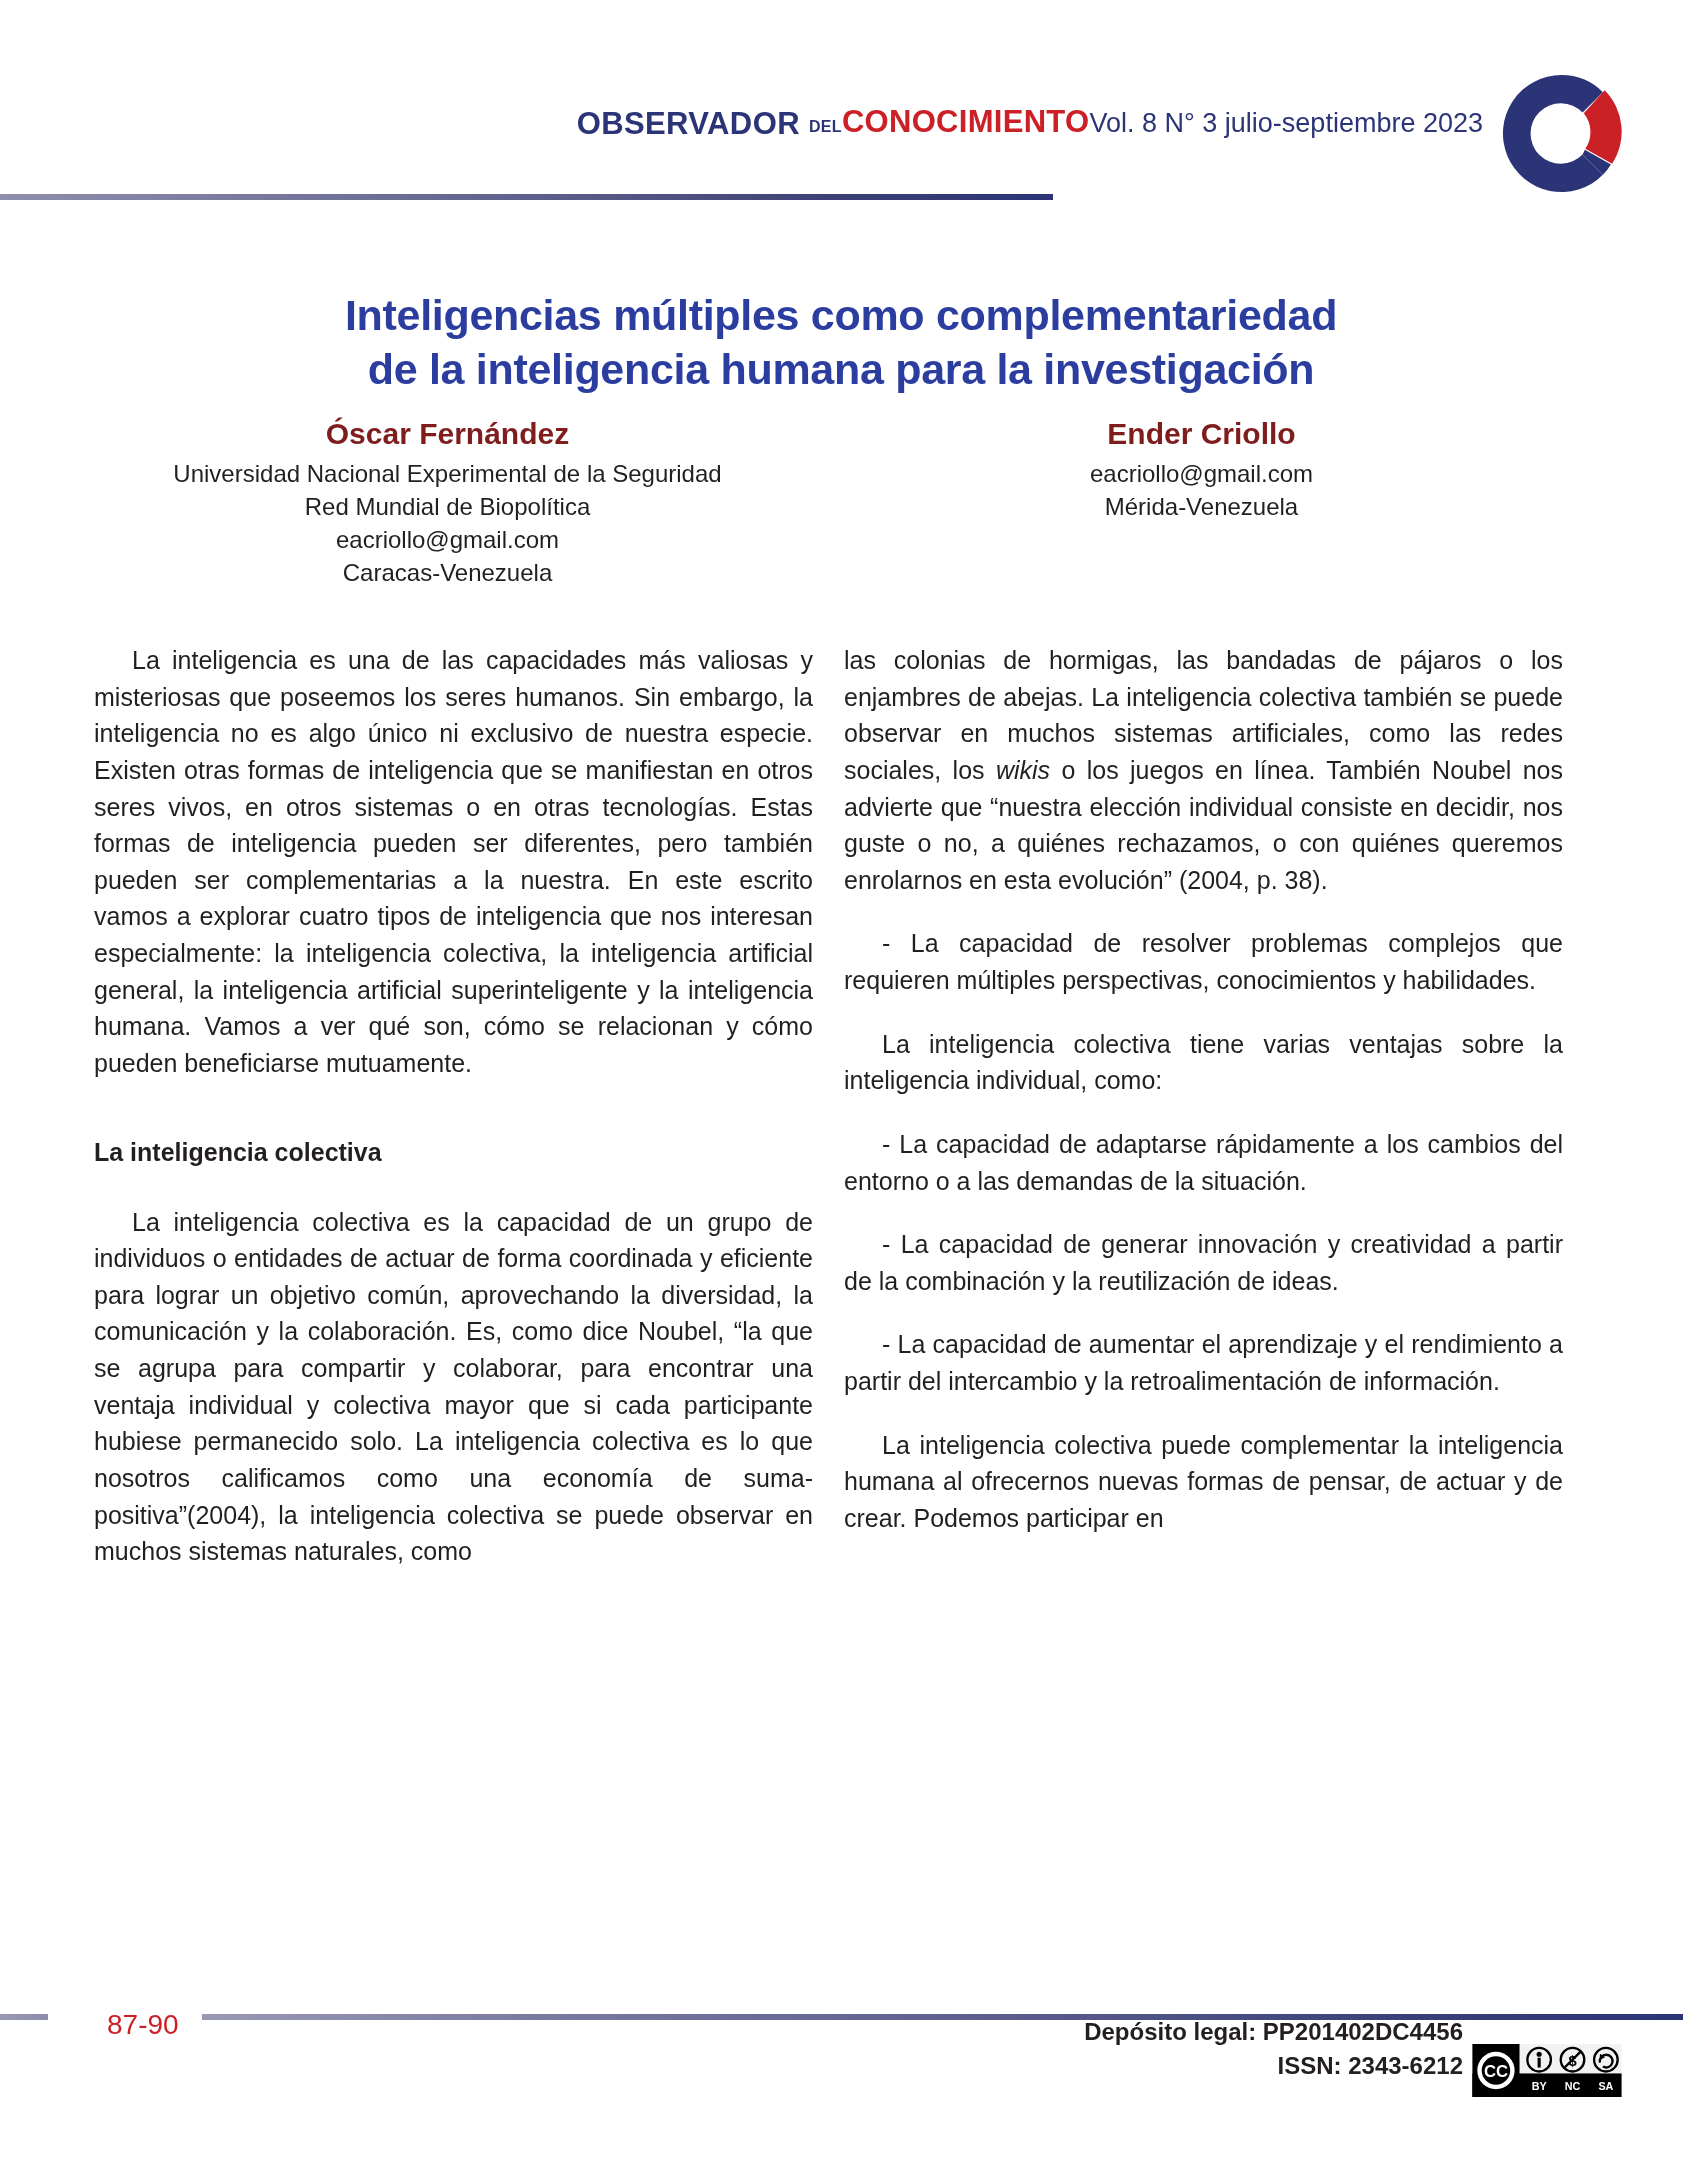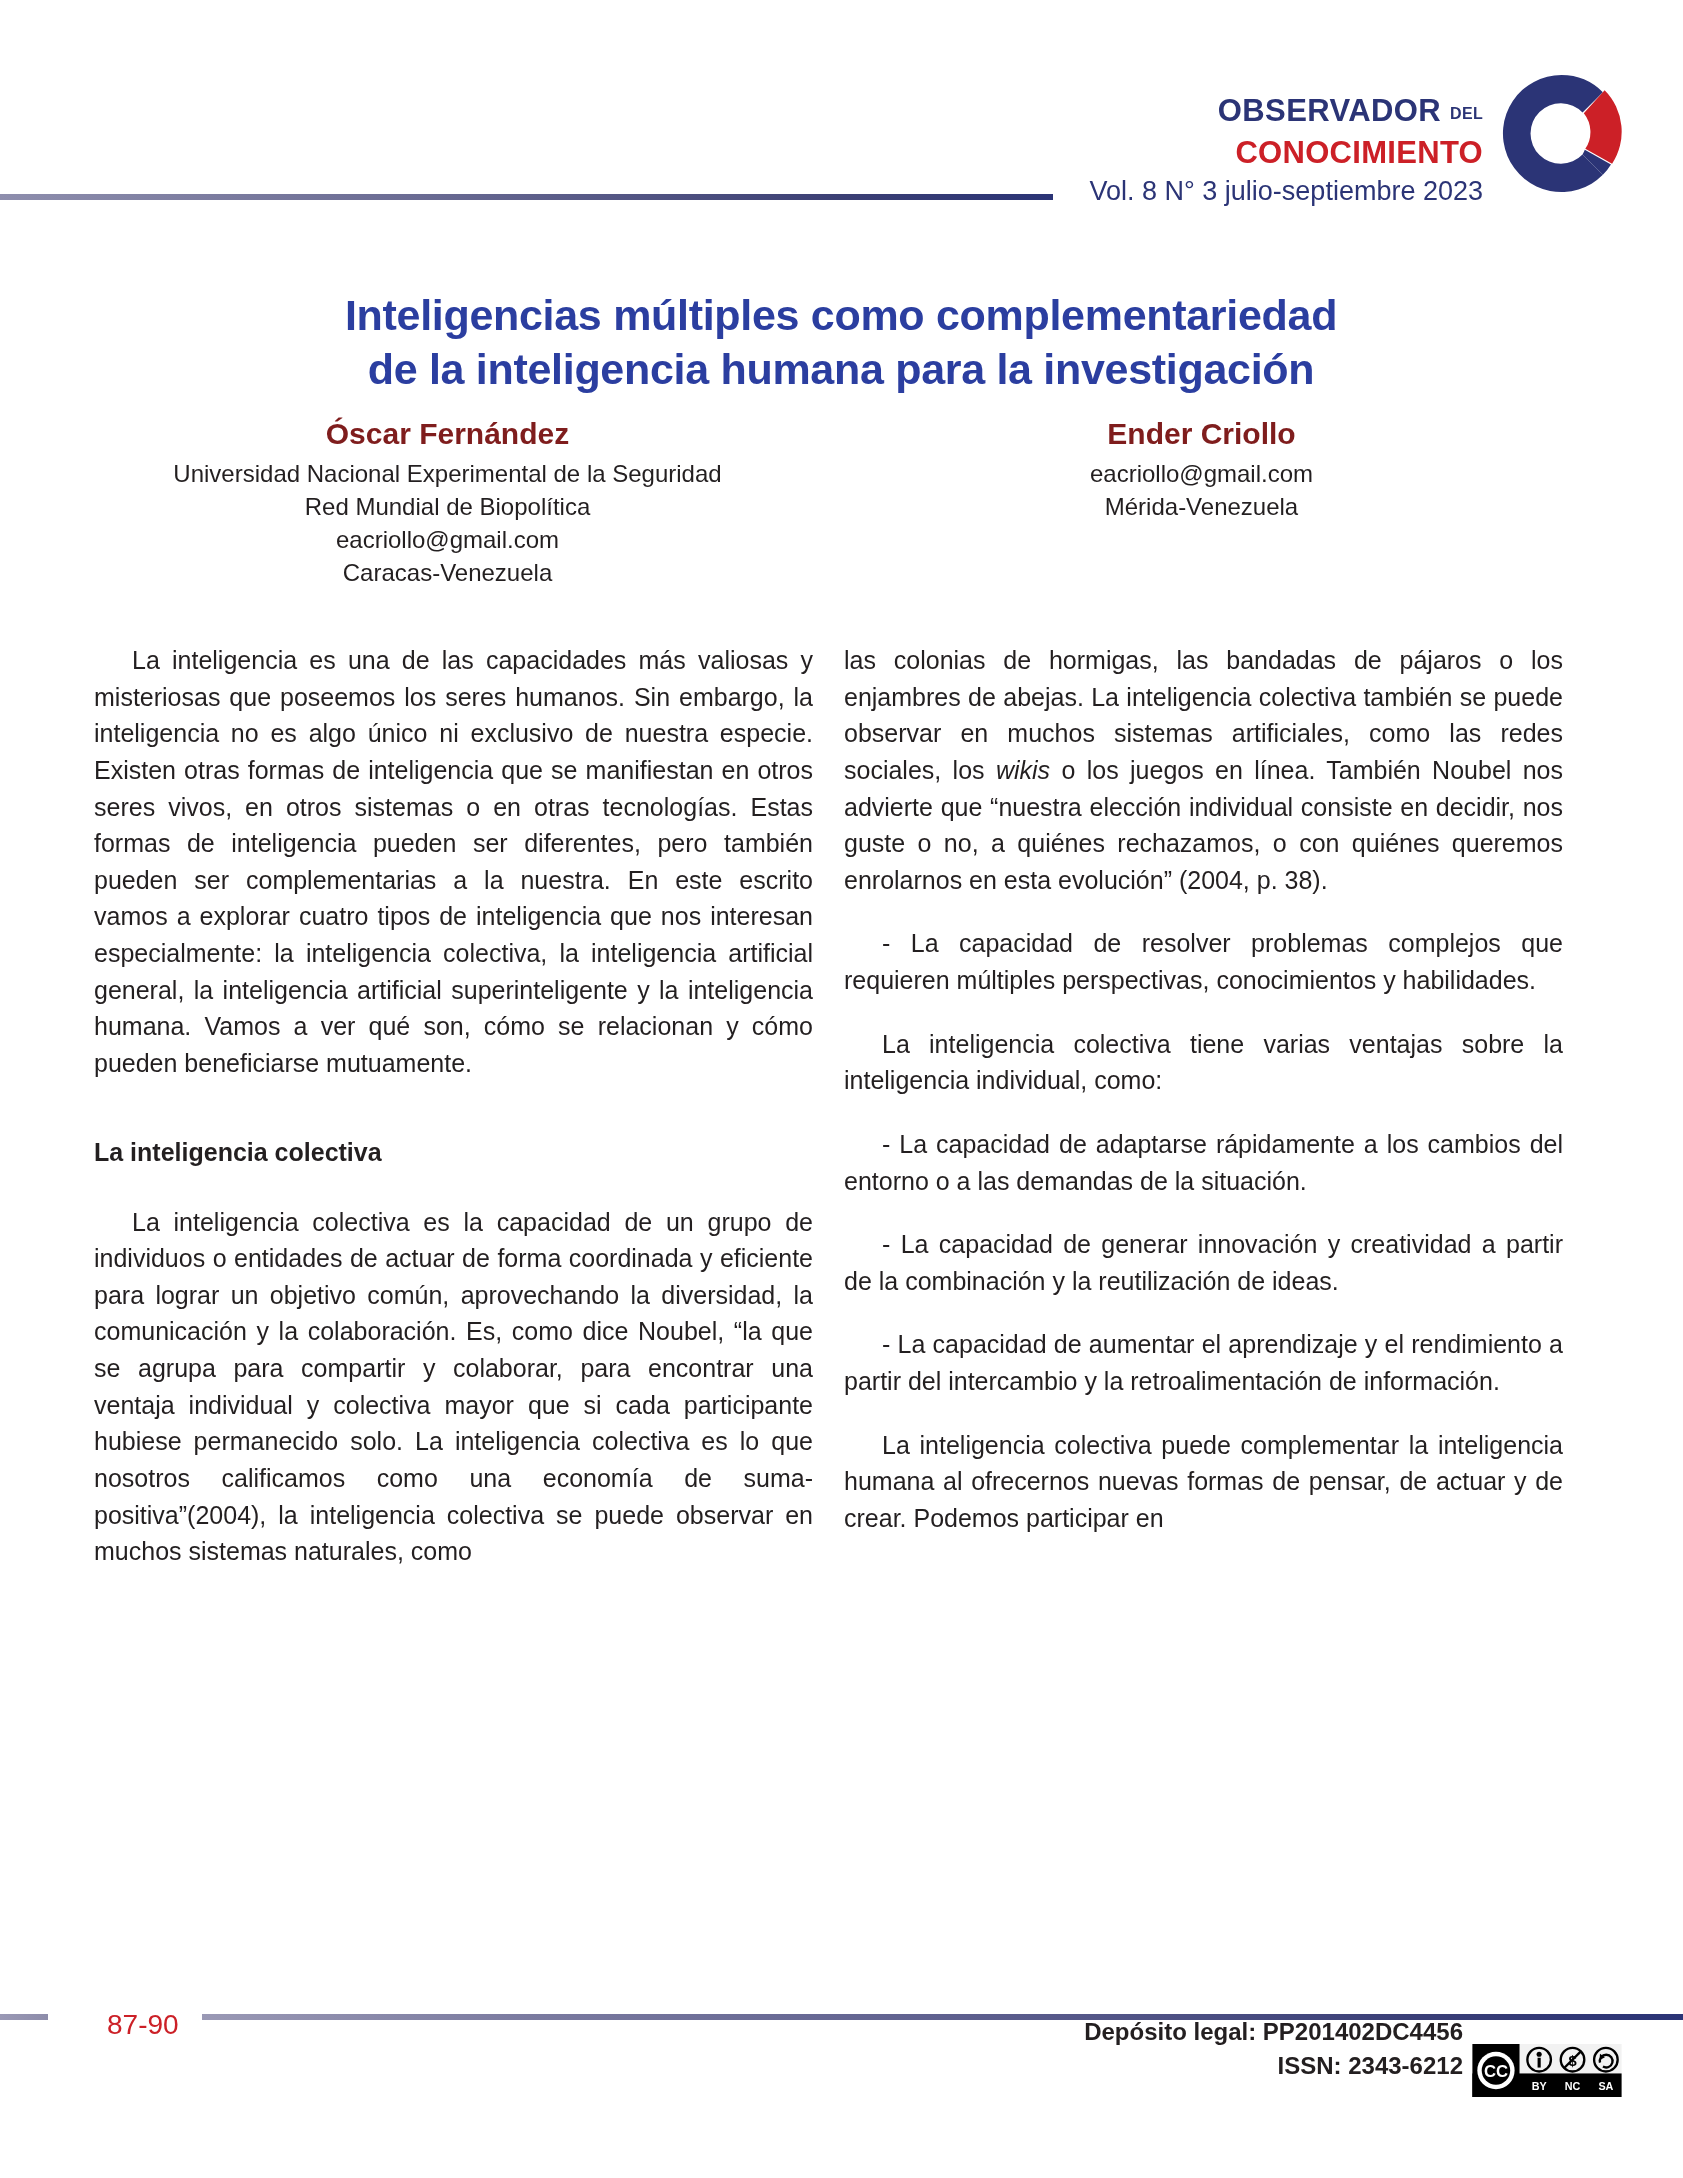--- a/index.html
+++ b/index.html
@@ -31,21 +31,21 @@
     top: 73px;
     right: 61px;
     width: 614px;
     display: flex;
     align-items: flex-start;
     justify-content: flex-end;
     gap: 18px;
   }
   .masthead-text {
     display: flex;
-    flex-direction: column;
+    flex-direction: row;
     align-items: flex-end;
     padding-top: 22px;
   }
   .brand-line1 {
     display: flex;
     align-items: baseline;
     gap: 9px;
   }
   .brand-observador {
     font-family: "Liberation Sans", sans-serif;

